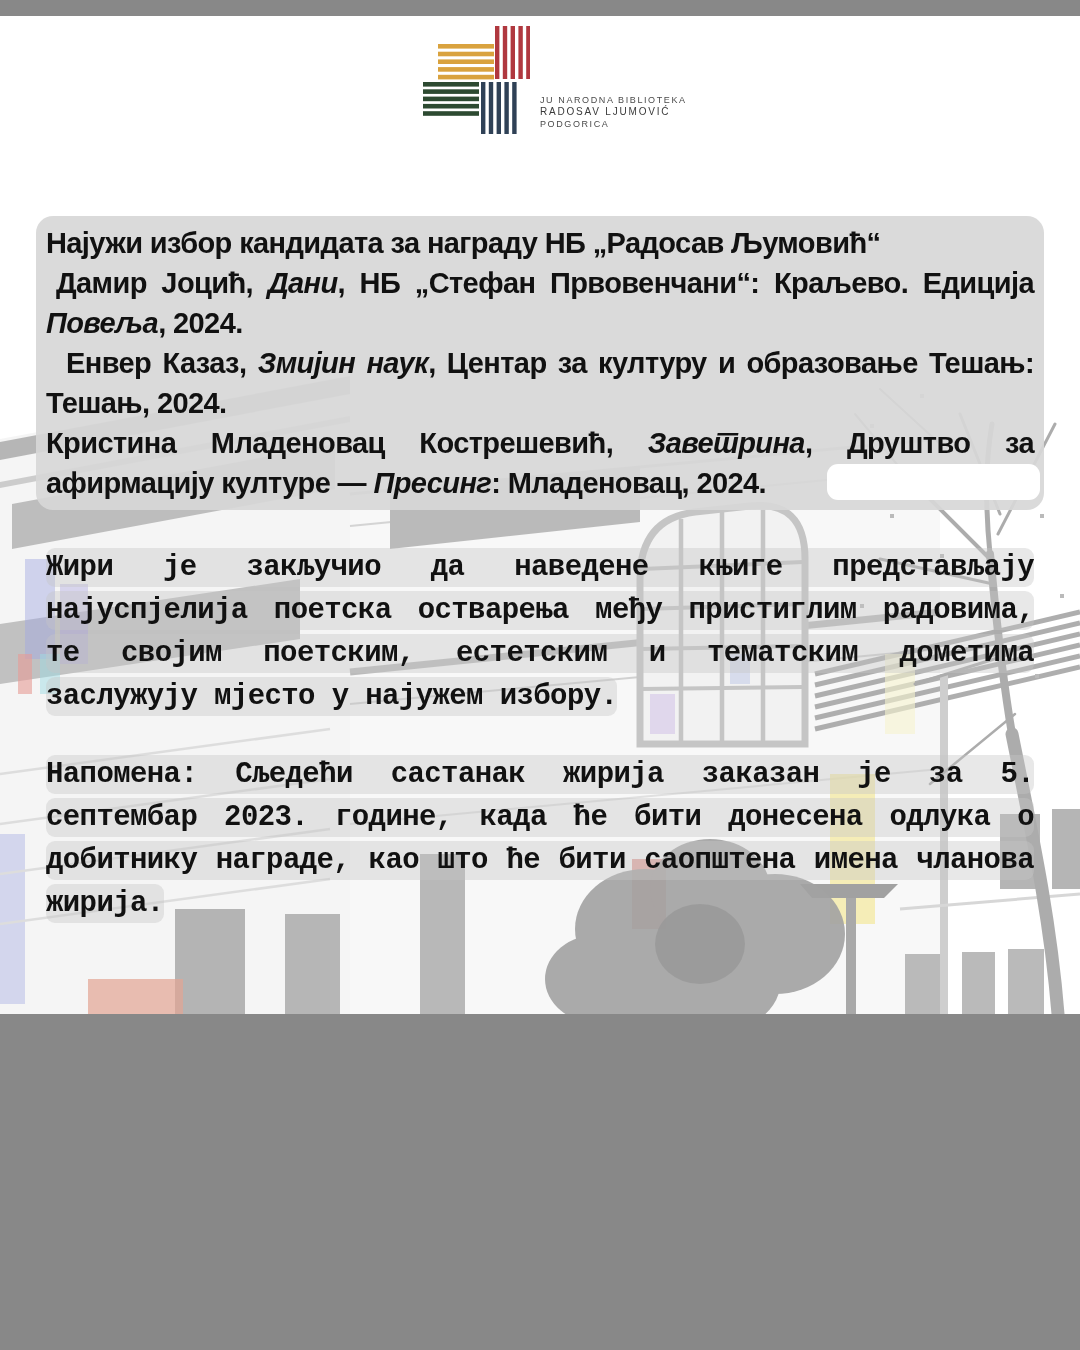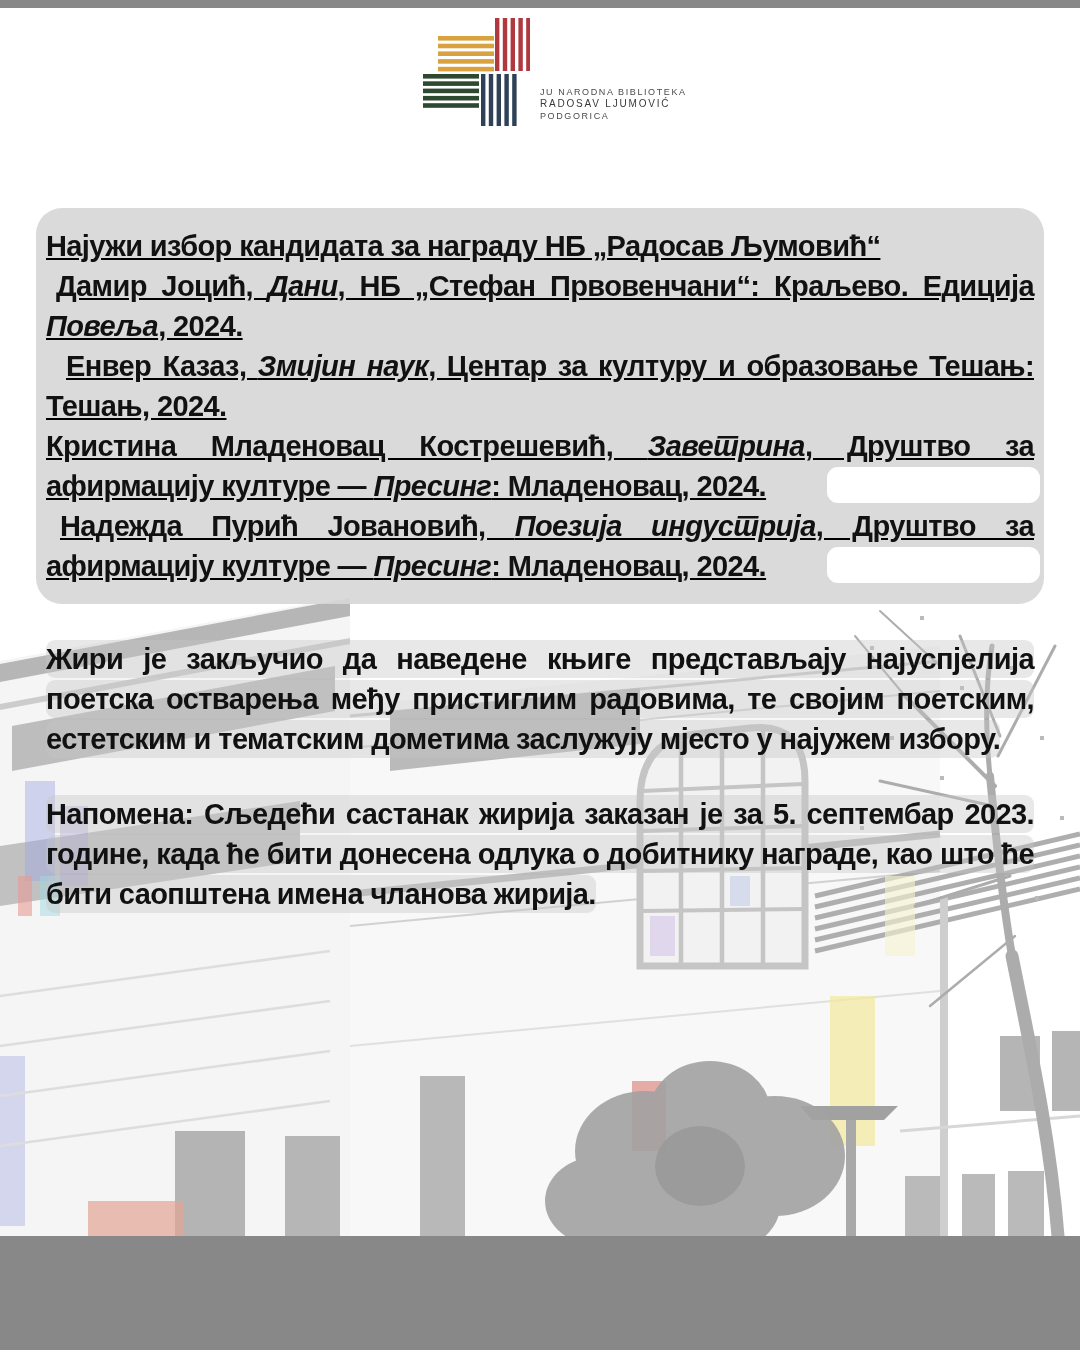--- a/index.html
+++ b/index.html
@@ -1,35 +1,35 @@
 <!DOCTYPE html>
 <html lang="sr"><head>
 <meta charset="utf-8">
 <style>
   html,body{margin:0;padding:0;background:#888;}
-  .page{position:relative;width:1080px;height:1228px;margin:8px auto;background:var(--page,#fff);
+  .page{position:relative;width:1080px;height:998px;margin:16px auto;background:var(--page,#fff);
         overflow:hidden;font-family:"Liberation Sans","DejaVu Sans",sans-serif;}
   
   .logo{position:absolute;top:8px;left:418px;display:flex;align-items:flex-end;}
   .logo-mark{width:112px;height:114px;flex:0 0 auto;}
   .logo-text{margin:0 0 8px 10px;line-height:1.25;white-space:nowrap;}
   .logo-text .l1,.logo-text .l3{font-size:9px;letter-spacing:1.6px;color:#4a4a4a;font-weight:400;}
   .logo-text .l2{font-size:10px;letter-spacing:1.8px;color:#3a3a3a;font-weight:400;}
   
   .building{position:absolute;left:0;bottom:0;width:1080px;height:660px;opacity:.5;z-index:0;}
   
   .article{position:absolute;top:200px;left:36px;right:36px;z-index:2;}
   .para{margin:0;text-align:justify;font-size:29px;line-height:40px;font-weight:700;
         letter-spacing:-0.6px;color:var(--ink,#111);}
-  .highlight-group{background:var(--hl,rgba(215,215,215,.92));border-radius:26px;padding:18px 10px;text-decoration:underline;}
+  .highlight-group{background:var(--hl,rgba(215,215,215,.92));border-radius:17px;padding:7px 10px;}
   .highlight-group .para{position:relative;}
   .para .seg{position:relative;z-index:2;}
   .para.plain{margin-top:35px;padding:0 10px;}
   .para.plain .seg{background:rgba(198,198,198,.40);border-radius:9px;padding:3px 0;
-        -webkit-box-decoration-break:clone;box-decoration-break:clone;}
+        -webkit-box-decoration-break:clone;box-decoration-break:clone;font-family:Liberation Mono, monospace;}
   .it{font-style:italic;}
   .line-filler{position:absolute;right:-6px;bottom:3px;height:36px;background:#fff;
         border-radius:11px;z-index:1;}
 </style>
 </head>
 <body>
 
 <div class="page" style="--page: #ffffff; --ink: #111111; --hl: rgba(215,215,215,0.92);">
 
   <svg class="building" viewBox="0 0 1080 660" preserveAspectRatio="none" aria-hidden="true">
@@ -166,19 +166,18 @@
       <div class="l3">PODGORICA</div>
     </div>
   </header>
 
   <main class="article">
       <div class="highlight-group">
         <p class="para in-group"><span class="seg">Најужи избор кандидата за награду НБ „Радосав Љумовић“</span></p>
         <p class="para in-group" style="text-indent: 10px;"><span class="seg">Дамир Јоцић, </span><span class="seg it">Дани</span><span class="seg">, НБ „Стефан Првовенчани“: Краљево. Едиција </span><span class="seg it">Повеља</span><span class="seg">, 2024.</span></p>
         <p class="para in-group" style="text-indent: 20px;"><span class="seg">Енвер Казаз, </span><span class="seg it">Змијин наук</span><span class="seg">, Центар за културу и образовање Тешањ: Тешањ, 2024.</span></p>
         <p class="para in-group"><span class="seg">Кристина Младеновац Кострешевић, </span><span class="seg it">Заветрина</span><span class="seg">, Друштво за афирмацију културе — </span><span class="seg it">Пресинг</span><span class="seg">: Младеновац, 2024.</span><span class="line-filler" style="left: 79%;"></span></p>
-        <p class="para in-group" style="text-indent: 14px;"><span class="seg">Надежда Пурић Јовановић, </span><span class="seg it">Поезија индустрија</span><span class="seg">, Друштво за афирмацију културе — </span><span class="seg it">Пресинг</span><span class="seg">: Младеновац, 2024.</span><span class="line-filler" style="left: 79%;"></span></p>
       </div>
       <p class="para plain"><span class="seg">Жири је закључио да наведене књиге представљају најуспјелија поетска остварења међу пристиглим радовима, те својим поетским, естетским и тематским дометима заслужују мјесто у најужем избору.</span></p>
       <p class="para plain"><span class="seg">Напомена: Сљедећи састанак жирија заказан је за 5. септембар 2023. године, када ће бити донесена одлука о добитнику награде, као што ће бити саопштена имена чланова жирија.</span></p>
     </main>
 
 </div>
 
 </body></html>

